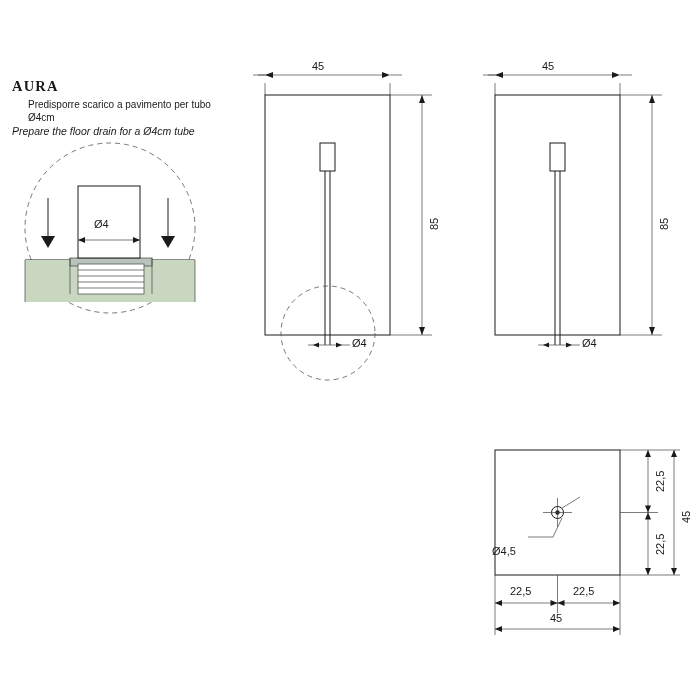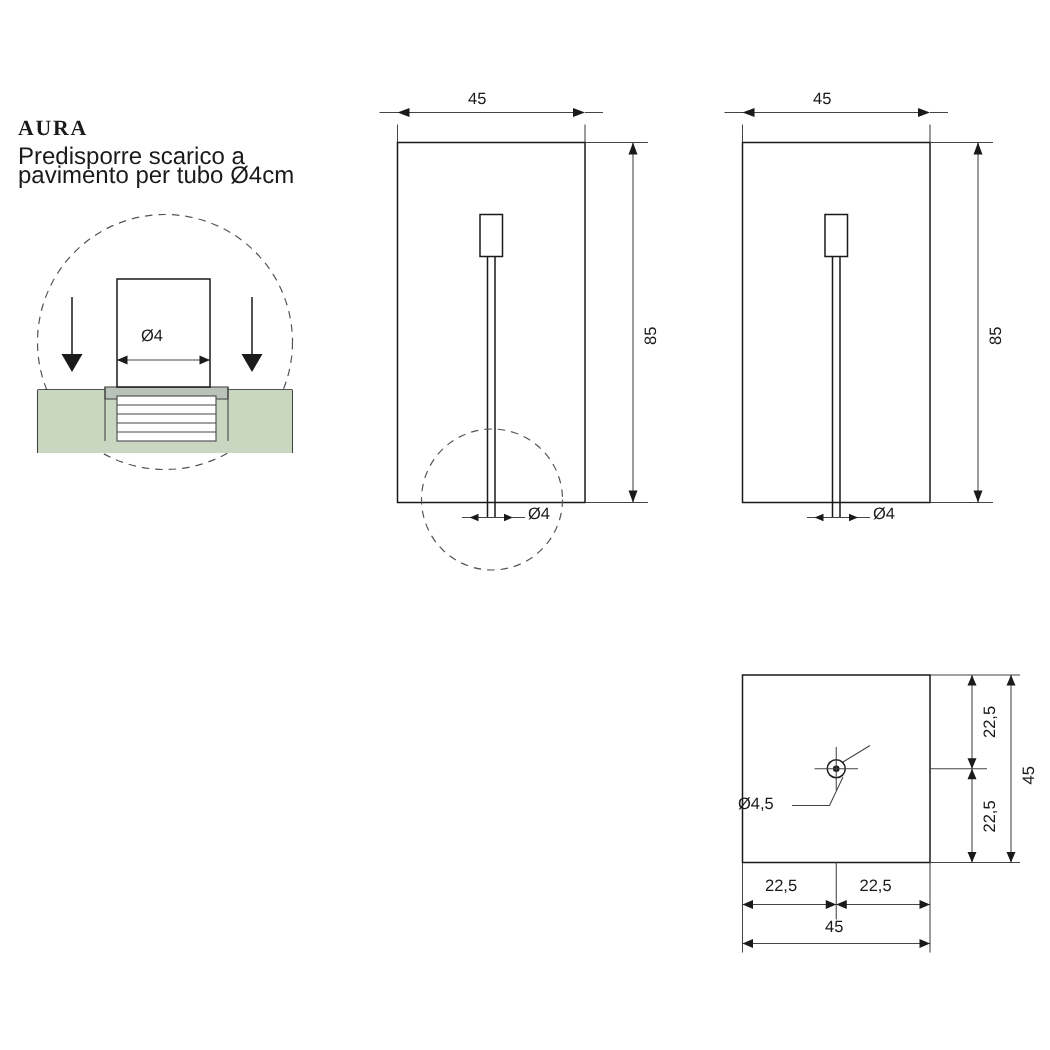--- a/index.html
+++ b/index.html
@@ -26,24 +26,24 @@
   
   .title {
     left: 12px;
     top: 78px;
     font-size: 14.5px;
     font-weight: bold;
     letter-spacing: 1.2px;
     font-family: Liberation Serif, serif;
   }
   .desc-it {
-    left: 12px;
+    left: 28px;
     top: 98px;
     width: 210px;
-    font-size: 16px;
+    font-size: 10px;
     line-height: 13px;
   }
   .desc-en {
     left: 12px;
     top: 125px;
     width: 210px;
     font-size: 10.5px;
     line-height: 13px;
     font-style: italic;
   }
@@ -66,20 +66,21 @@
   .hatch-fill { fill: #c9d6c0; stroke: none; }
   .grey-fill { fill: #b9c3bb; stroke: #555; stroke-width: 0.8; }
 </style>
 </head>
 <body>
 
 <div class="stage">
 
   <div class="abs title">AURA</div>
   <div class="abs desc-it">Predisporre scarico a pavimento per tubo Ø4cm</div>
+  <div class="abs desc-en">Prepare the floor drain for a Ø4cm tube</div>
 
   <div class="abs" style="left:8px; top:150px; width:220px; height:160px;">
     <svg width="220" height="160" viewBox="0 0 220 160">
 
       <circle cx="102" cy="78" r="85" class="ln-dash2"></circle>
 
       <path d="M17,110 L187,110" class="ln"></path>
       <rect x="17" y="110" width="170" height="42" class="hatch-fill"></rect>
 
       <path d="M17,110 L17,152 M187,110 L187,152" class="ln-thin"></path>
@@ -205,21 +206,21 @@
       <path d="M77.5,168 l-7,-3 l0,6 z" fill="#1a1a1a"></path>
 
       <path d="M77.5,168 L140,168" class="ln-thin"></path>
       <path d="M77.5,168 l7,-3 l0,6 z" fill="#1a1a1a"></path>
       <path d="M140,168 l-7,-3 l0,6 z" fill="#1a1a1a"></path>
 
       <path d="M15,194 L140,194" class="ln-thin"></path>
       <path d="M15,194 l7,-3 l0,6 z" fill="#1a1a1a"></path>
       <path d="M140,194 l-7,-3 l0,6 z" fill="#1a1a1a"></path>
     </svg>
-    <div class="abs dim-label" style="left:12px; top:95px;">Ø4,5</div>
+    <div class="abs dim-label" style="left:12px; top:110px;">Ø4,5</div>
     <div class="abs dim-label vert" style="left:174px; top:57px;">22,5</div>
     <div class="abs dim-label vert" style="left:174px; top:120px;">22,5</div>
     <div class="abs dim-label vert" style="left:200px; top:88px;">45</div>
     <div class="abs dim-label" style="left:30px; top:150px;">22,5</div>
     <div class="abs dim-label" style="left:93px; top:150px;">22,5</div>
     <div class="abs dim-label" style="left:70px; top:177px;">45</div>
   </div>
 
 </div>
 

